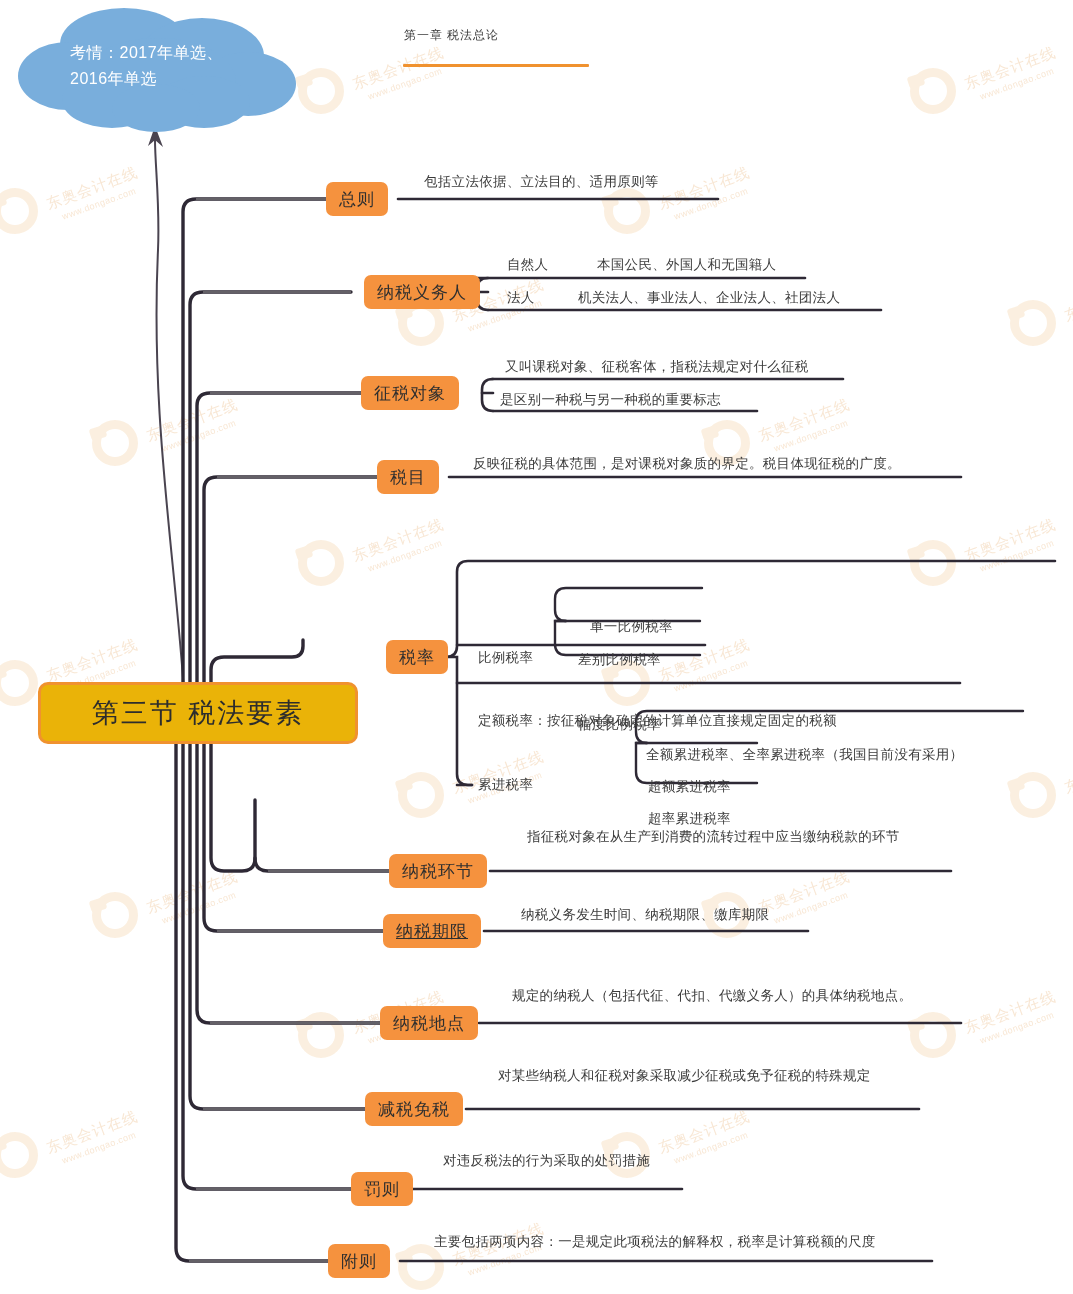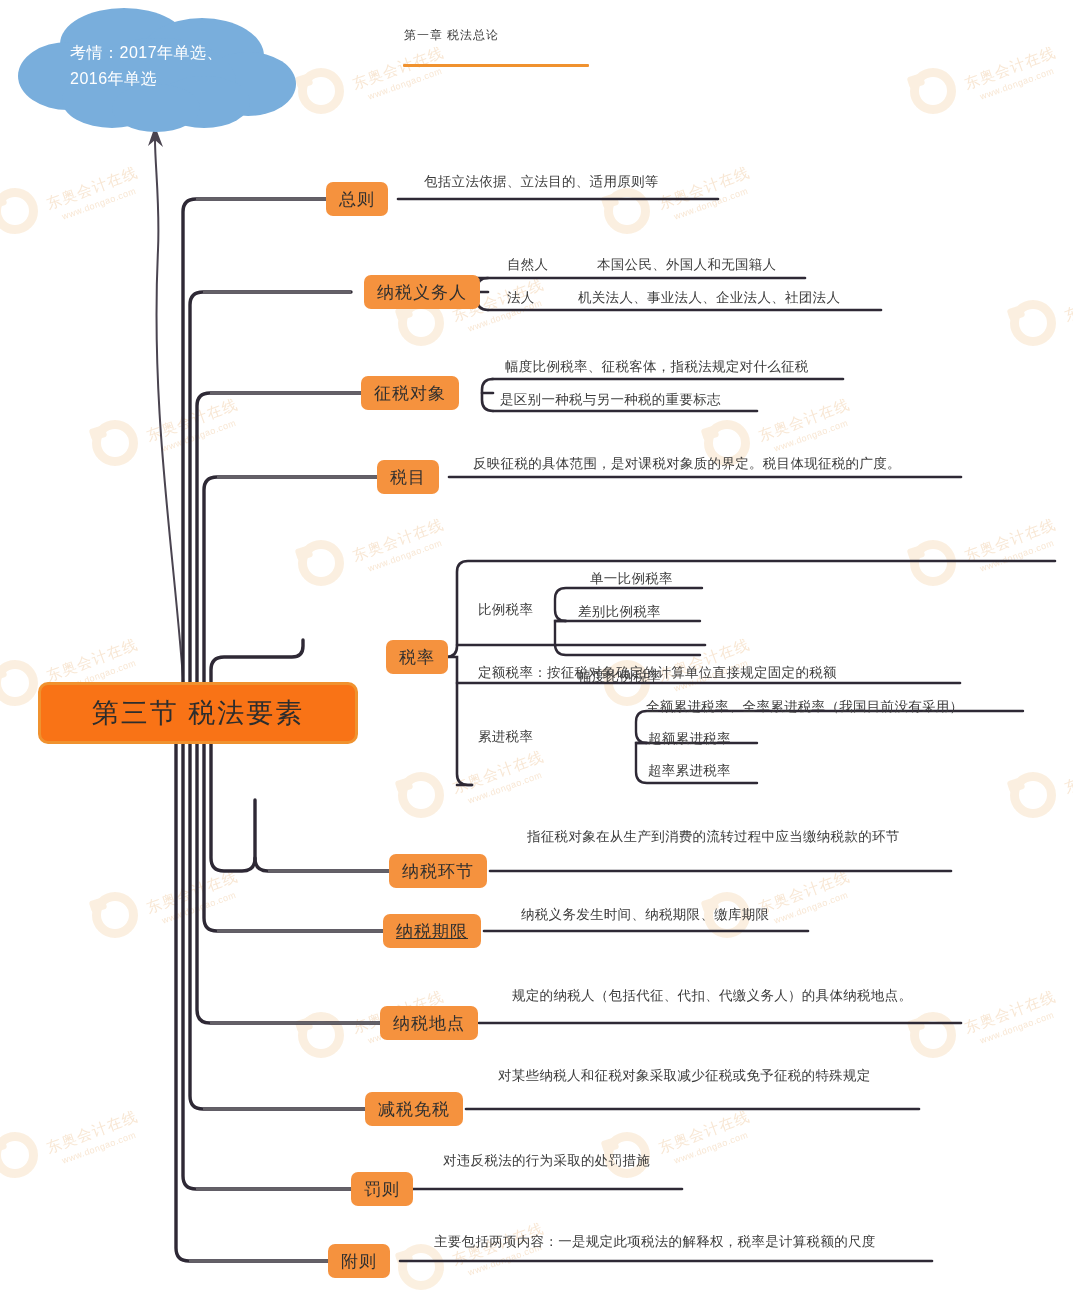--- a/index.html
+++ b/index.html
@@ -50,21 +50,21 @@
     color: #ffffff; font-size: 16px; line-height: 26px; letter-spacing: .5px; z-index: 7;
     font-family: "Liberation Sans","DejaVu Sans",sans-serif;
   }
 
   
   #links { position: absolute; inset: 0; z-index: 2; }
 
   
   .root-node {
     position: absolute; left: 38px; top: 682px; width: 320px; height: 62px;
-    border: 3px solid #f0922f; border-radius: 10px; background: #f97316;
+    border: 3px solid #f0922f; border-radius: 10px; background: #eab308;
     display: flex; align-items: center; justify-content: center;
     font-size: 27px; color: #2d2d2d; letter-spacing: 2px; z-index: 8;
     font-family: "Liberation Sans","DejaVu Sans",sans-serif;
   }
 
   
   .chip {
     position: absolute; z-index: 6;
     background: #f5923e; border-radius: 7px;
     color: #2f2f2f; font-size: 17px; letter-spacing: 1px;
@@ -72,21 +72,21 @@
     padding: 6px 13px; height: 34px; white-space: nowrap;
     font-family: "Liberation Sans","DejaVu Sans",sans-serif;
   }
 
   
   .desc {
     position: absolute; z-index: 6; color: #3b3b3b;
     font-size: 13.5px; white-space: nowrap; letter-spacing: .3px;
     font-family: "Liberation Sans","DejaVu Sans",sans-serif;
   }
-  .sub { font-size: 13.5px; }
+  .sub { font-size: 13.5px; margin-top: 48px; }
 </style>
 </head>
 <body>
 
 <div id="stage">
 
   <div class="wm-layer">
     <div class="wm-ring" style="left:-8px; top:188px;"></div>
     <div class="wm" style="left:44px; top:196px;">
       <div class="wm-row1">东奥会计在线</div>
@@ -337,21 +337,21 @@
   <div class="chip" style="left:351px; top:1172px;">罚则</div>
   <div class="chip" style="left:328px; top:1244px;">附则</div>
 
   <div class="desc" style="left:424px; top:173px;">包括立法依据、立法目的、适用原则等</div>
 
   <div class="desc" style="left:507px; top:256px;">自然人</div>
   <div class="desc" style="left:597px; top:256px;">本国公民、外国人和无国籍人</div>
   <div class="desc" style="left:507px; top:289px;">法人</div>
   <div class="desc" style="left:578px; top:289px;">机关法人、事业法人、企业法人、社团法人</div>
 
-  <div class="desc" style="left:505px; top:358px;">幅度比例税率、征税客体，指税法规定对什么征税</div>
+  <div class="desc" style="left:505px; top:358px;">又叫课税对象、征税客体，指税法规定对什么征税</div>
   <div class="desc" style="left:500px; top:391px;">是区别一种税与另一种税的重要标志</div>
 
   <div class="desc" style="left:473px; top:455px;">反映征税的具体范围，是对课税对象质的界定。税目体现征税的广度。</div>
 
 
   <div class="desc sub" style="left:478px; top:601px;">比例税率</div>
   <div class="desc sub" style="left:590px; top:570px;">单一比例税率</div>
   <div class="desc sub" style="left:578px; top:603px;">差别比例税率</div>
   <div class="desc sub" style="left:578px; top:668px;">幅度比例税率</div>
 

